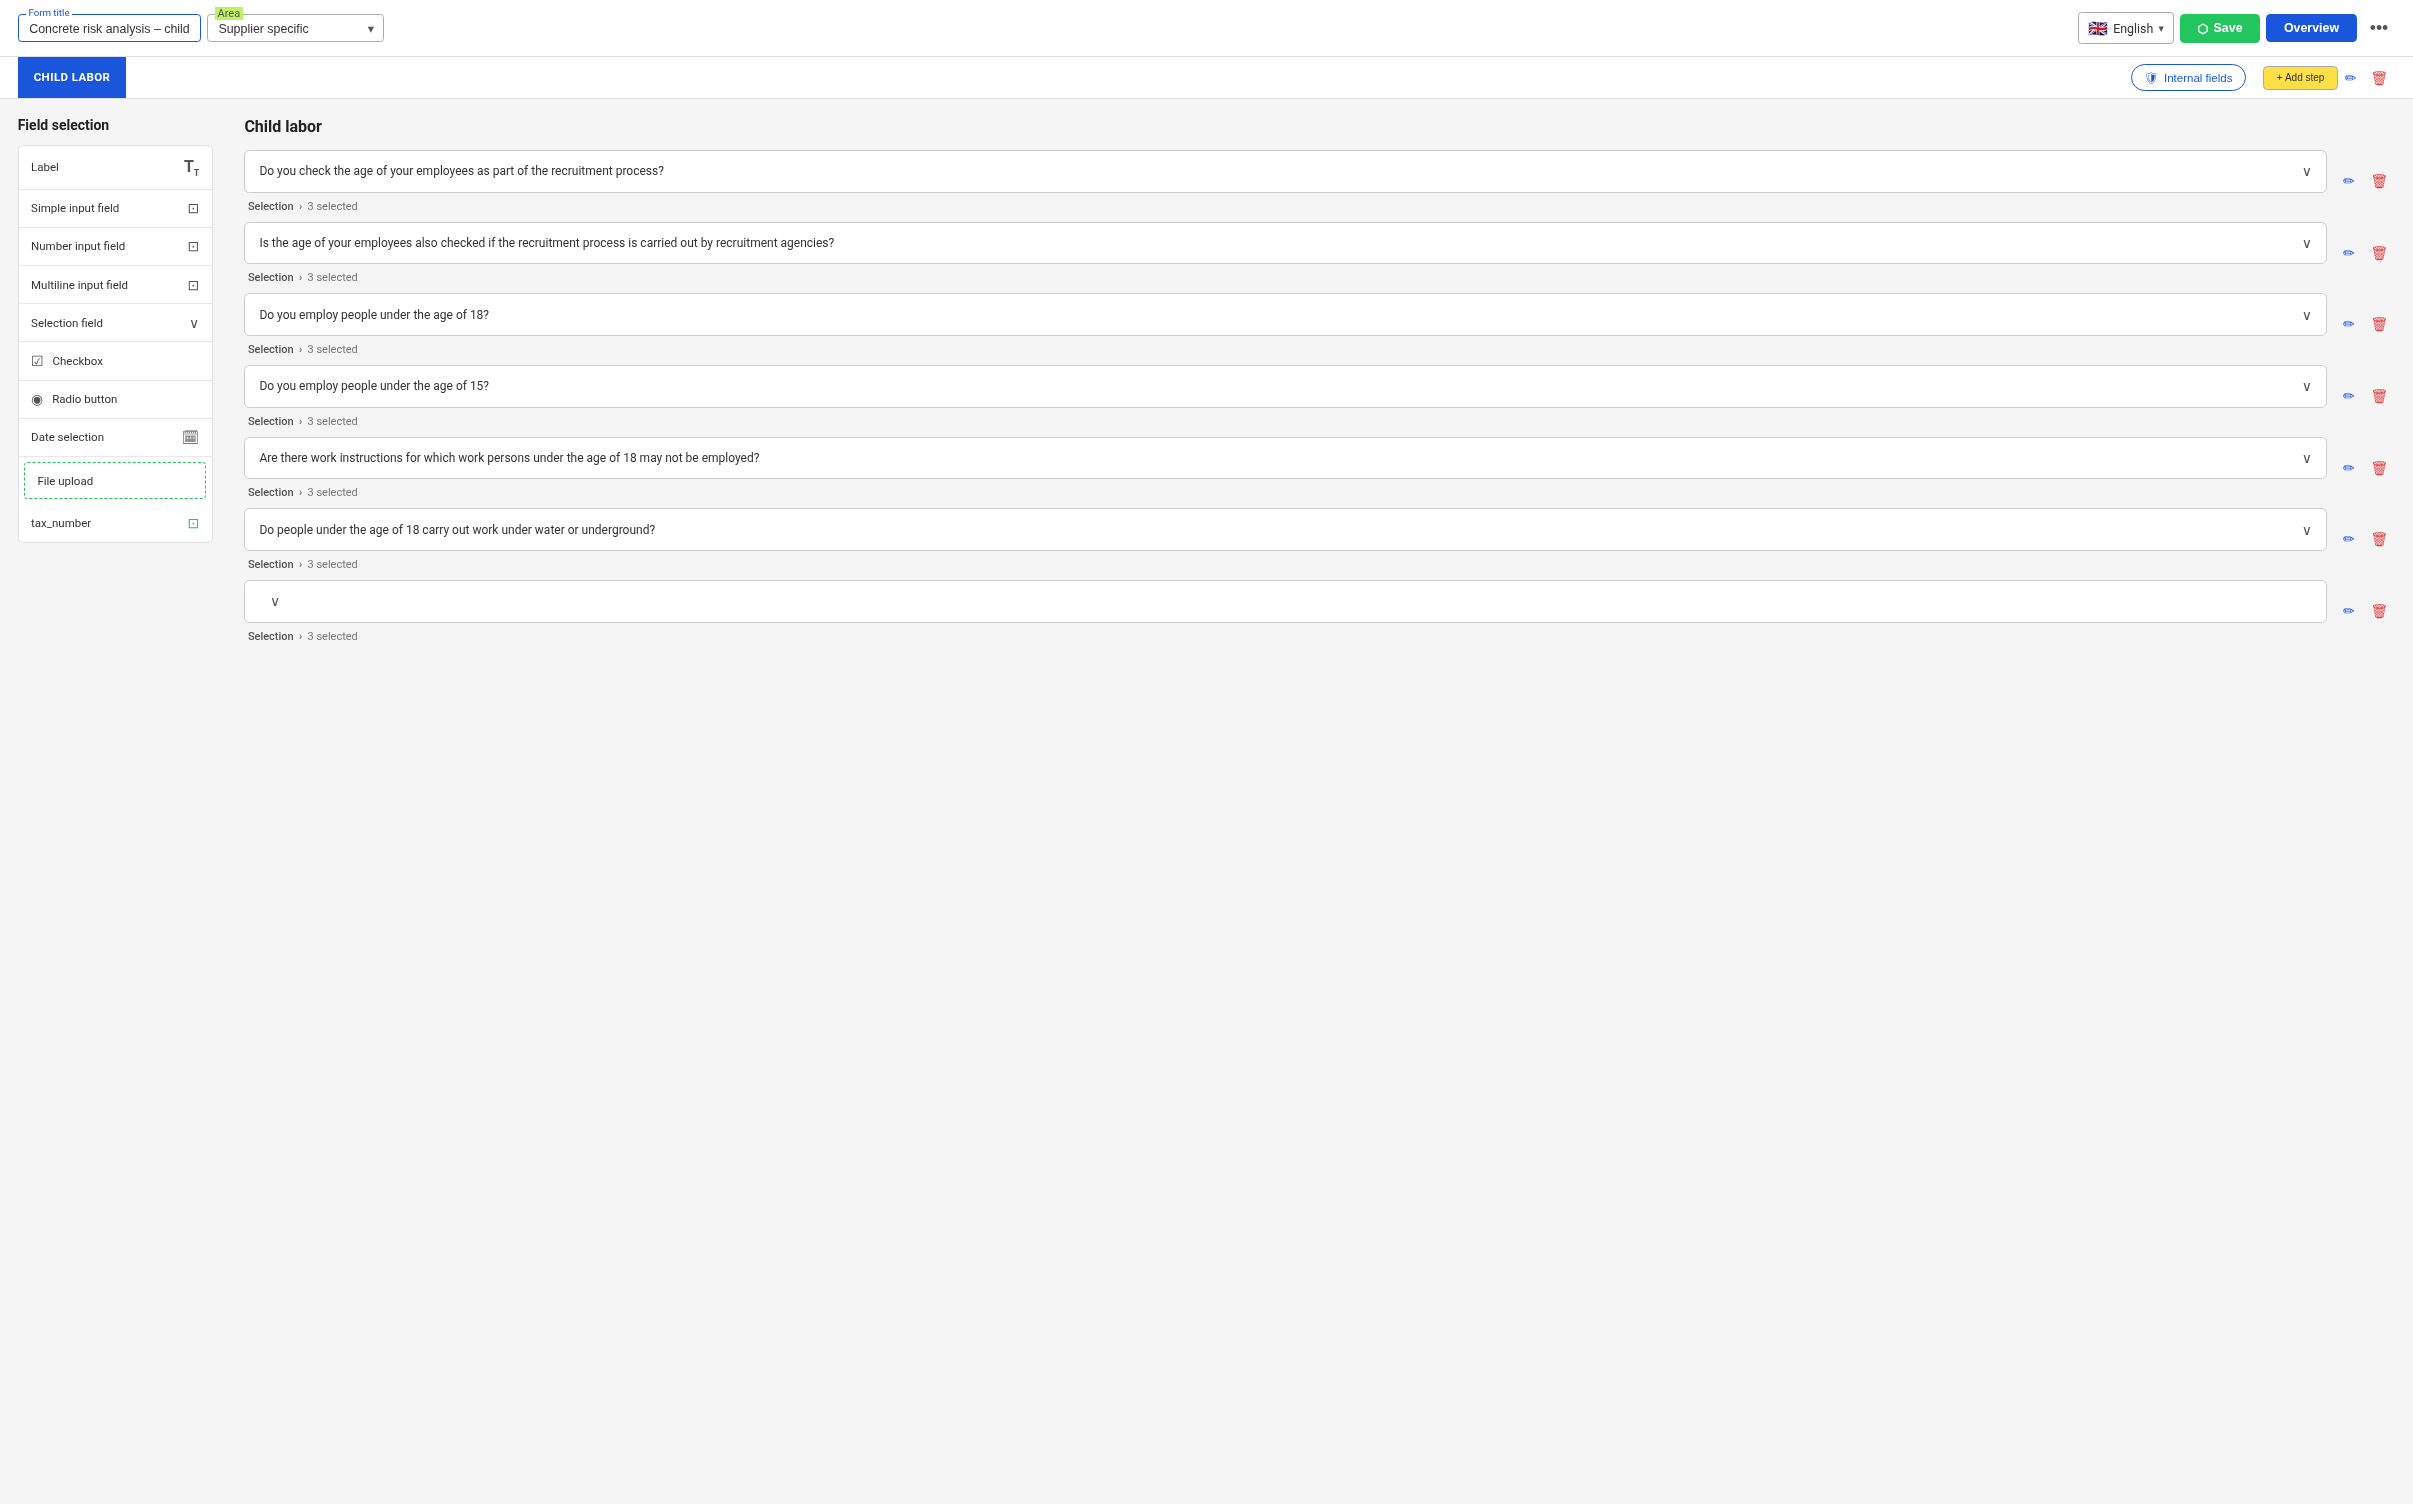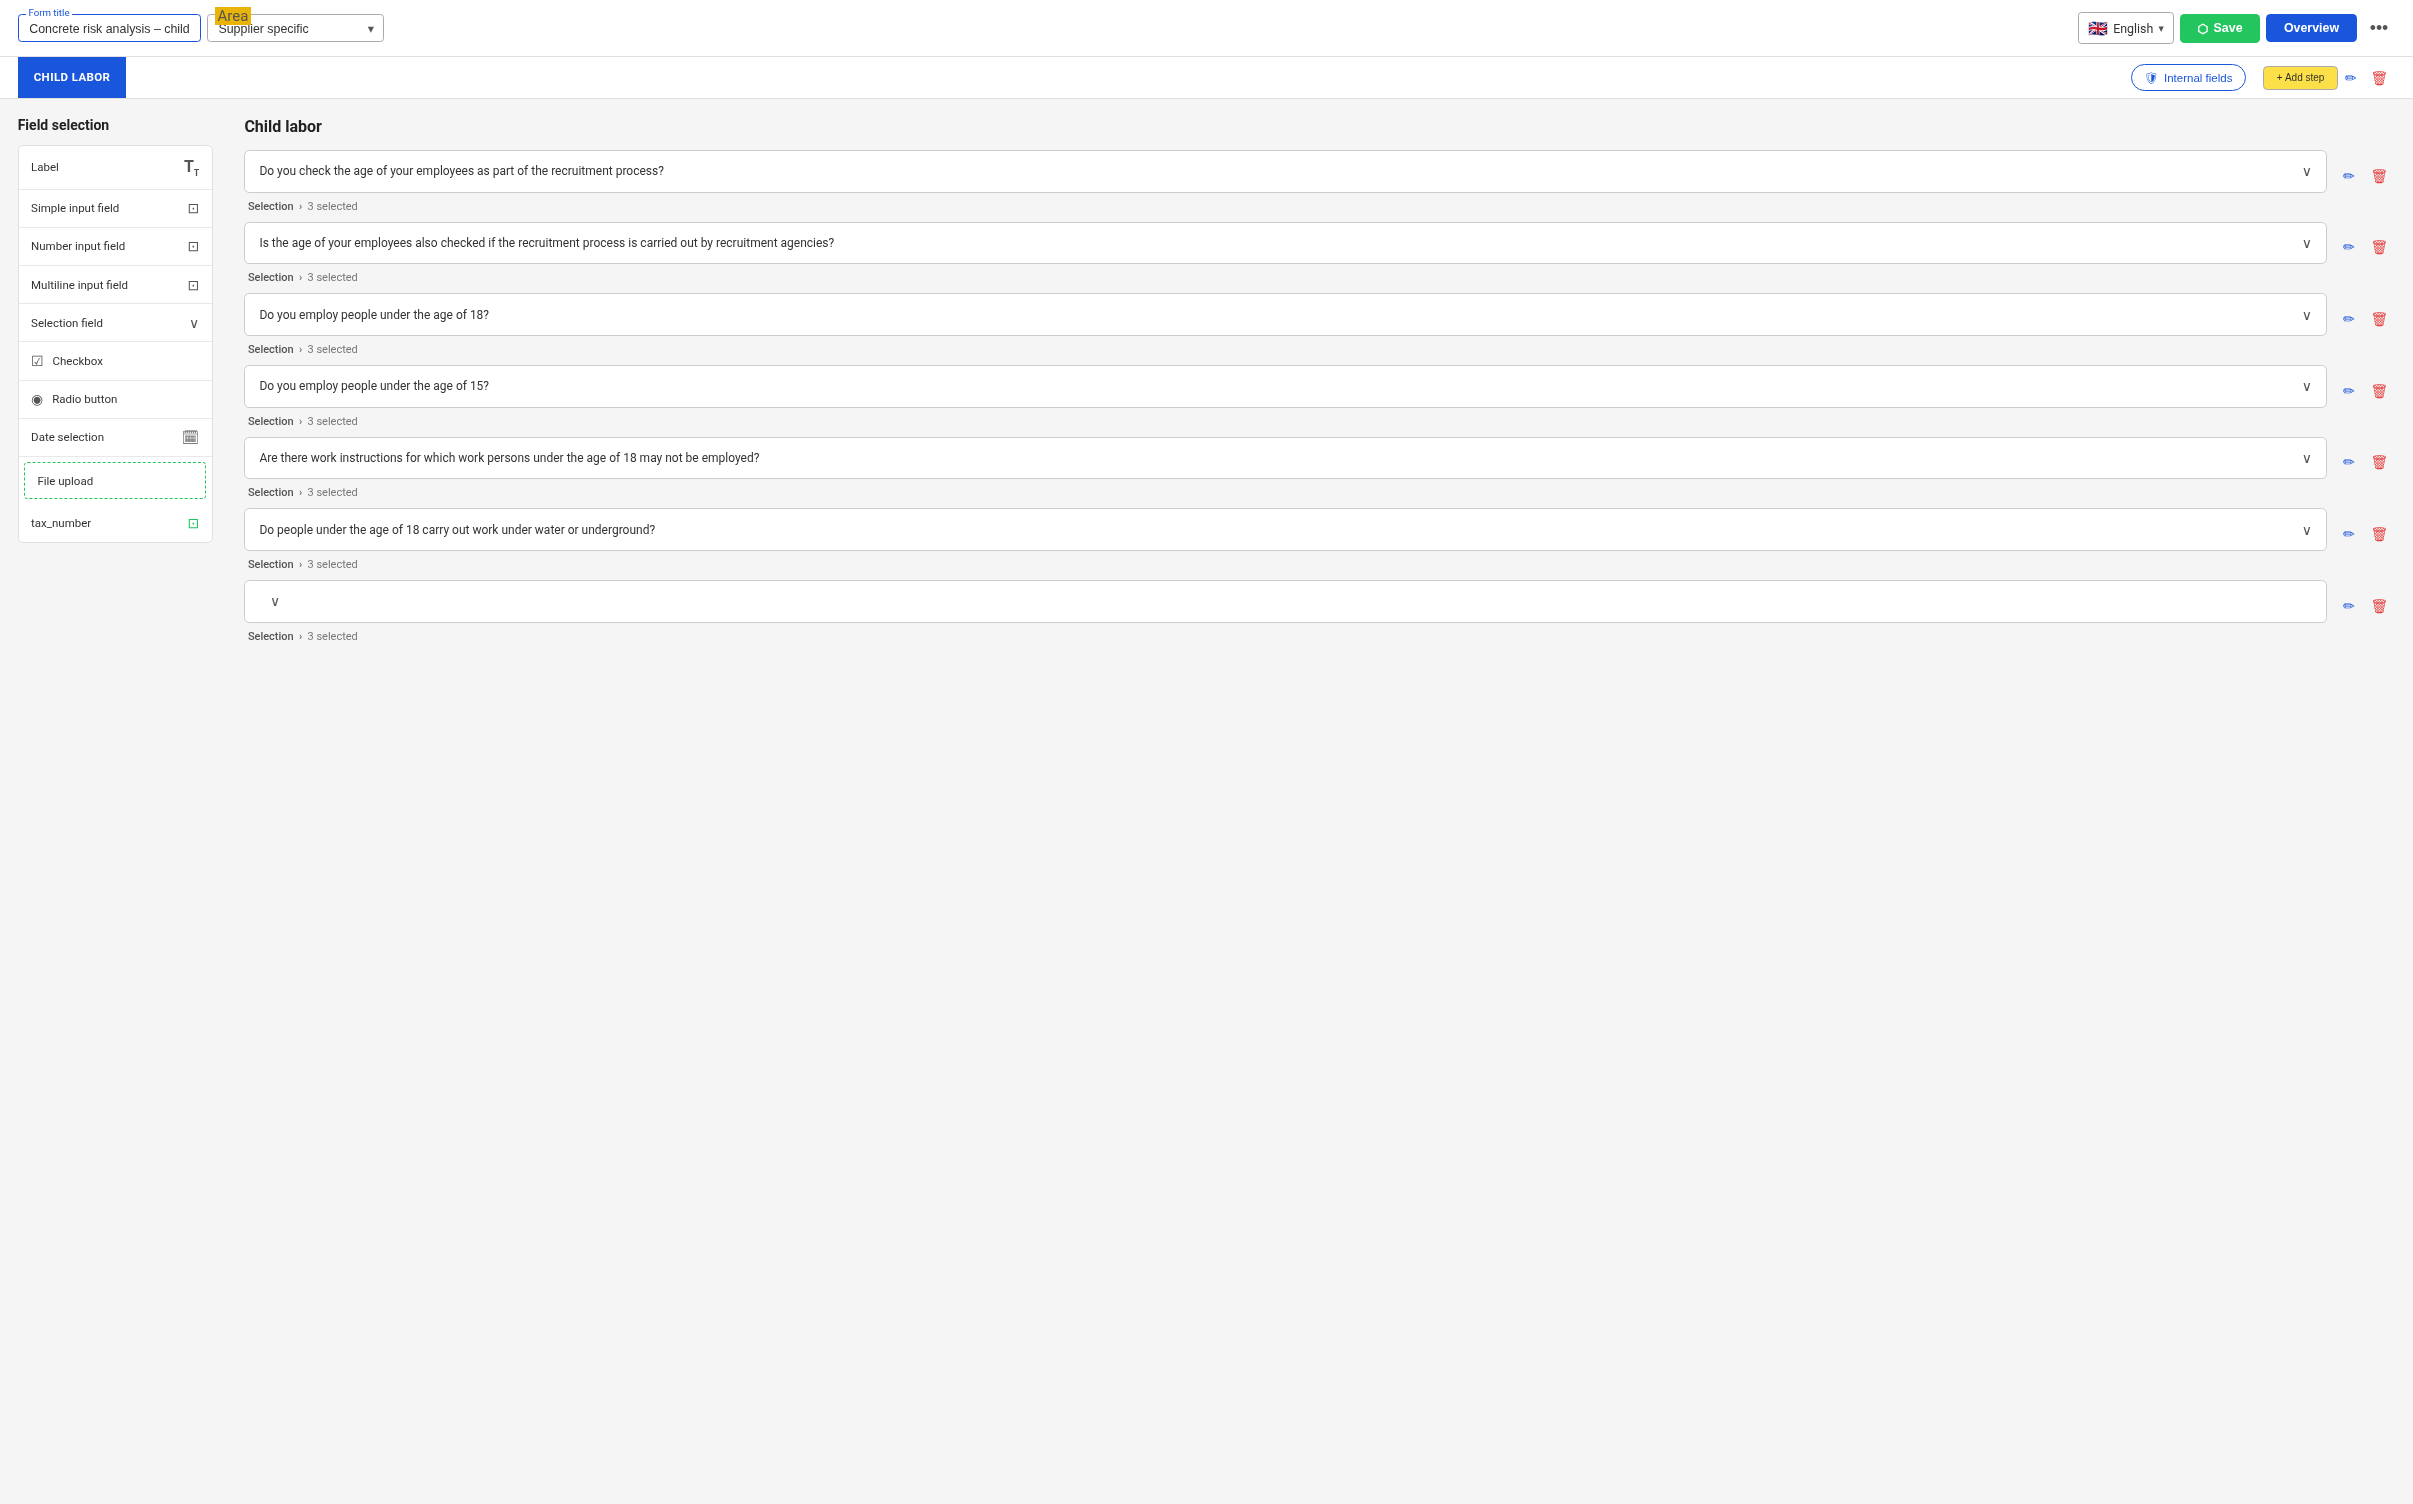--- a/index.html
+++ b/index.html
@@ -47,22 +47,22 @@
       position: relative;
       border: 1.3px solid #aaa;
       border-radius: 3.5px;
       padding: 5.3px 32px 5.3px 10.6px;
       min-width: 177px;
     }
     .area-select-wrap .field-label {
       position: absolute;
       top: -8px;
       left: 7px;
-      background: #eab308;
-      font-size: 15px;
+      background: #bef264;
+      font-size: 11px;
       color: #555;
       padding: 0 2.7px;
     }
     .area-select-wrap select {
       border: none;
       outline: none;
       font-size: 12.4px;
       color: #333;
       background: transparent;
       appearance: none;
@@ -234,21 +234,21 @@
     .section-title {
       font-size: 16px;
       font-weight: 700;
       color: #222;
       margin-bottom: 14px;
     }
     .questions-list { display: flex; flex-direction: column; gap: 0; }
 
     .question-row {
       display: flex;
-      align-items: center;
+      align-items: flex-end;
       gap: 8.9px;
       margin-bottom: 3.5px;
     }
     .question-box {
       flex: 1;
       background: #fff;
       border: 1.3px solid #ccc;
       border-radius: 5.3px;
       padding: 12.4px 14px;
       display: flex;

